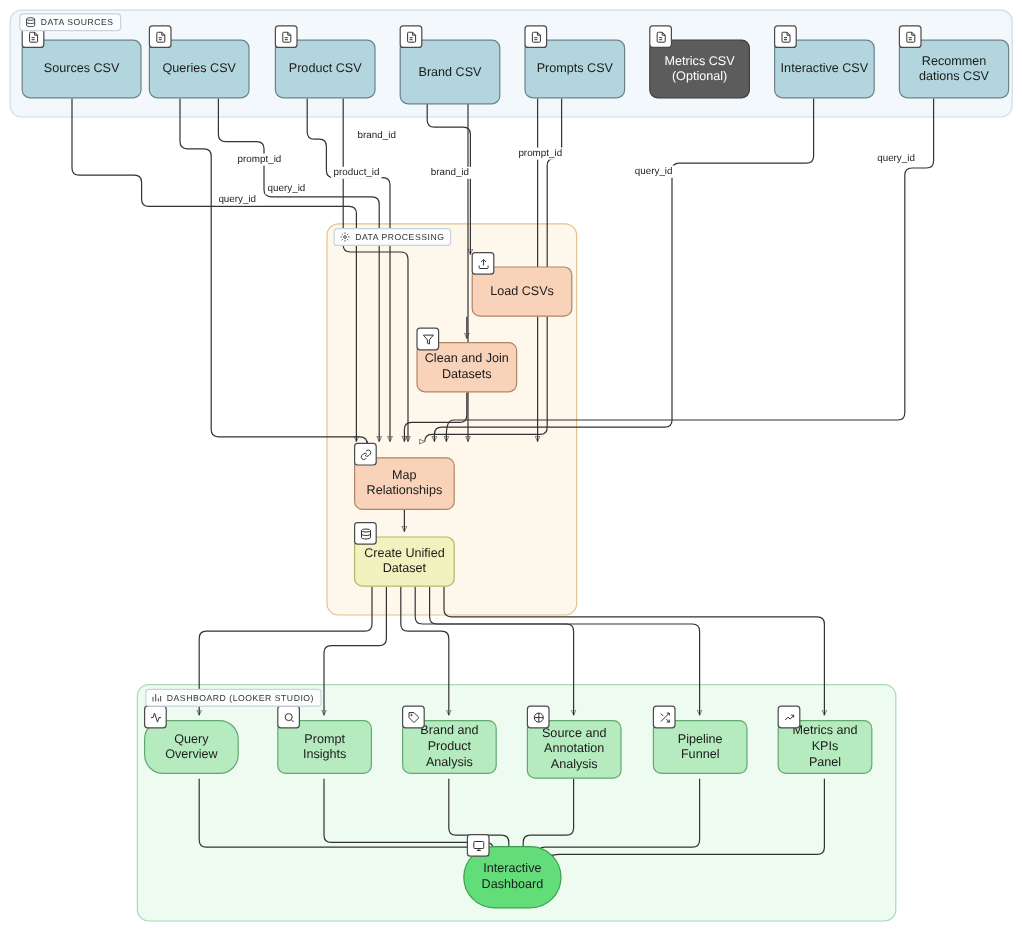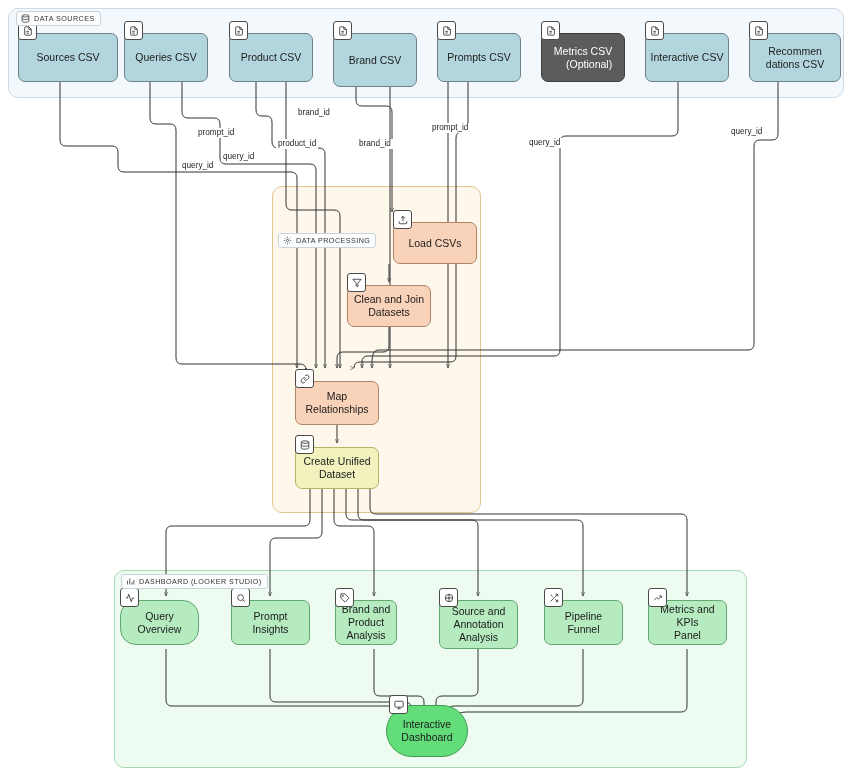--- a/index.html
+++ b/index.html
@@ -30,21 +30,21 @@
     background:#eefbf0;border:1px solid #a8d9b3;}
 
   
   .node{
     position:absolute;box-sizing:border-box;border-radius:7px;
     display:flex;align-items:center;justify-content:center;text-align:center;
     font-size:10.5px;line-height:13px;color:#1b1b1b;
     border:1px solid #5d6a72;z-index:5;padding:2px 4px;
   }
   .node.csv{background:#b3d6de;border-color:#6d8189;}
-  .node.optional{background:#5c5c5c;border-color:#3d3d3d;color:#ffffff;text-align:right;}
+  .node.optional{background:#5c5c5c;border-color:#3d3d3d;color:#ffffff;}
   .node.proc{background:#f8d2b9;border-color:#b08565;}
   .node.unified{background:#f2f2bf;border-color:#b5b569;}
   .node.dash{background:#b6ebc0;border-color:#63a872;}
   .node.hub{
     background:#63dd7a;border-color:#3f9c53;border-radius:34px;
   }
   .node-txt{pointer-events:none;}
 
   
   .badge{
@@ -124,21 +124,21 @@
     <span>
       <svg width="9" height="9" viewBox="0 0 24 24" fill="none" stroke="#333" stroke-width="2">
         <ellipse cx="12" cy="5" rx="9" ry="3"></ellipse>
           <path d="M3 5v14c0 1.7 4 3 9 3s9-1.3 9-3V5"></path>
           <path d="M3 12c0 1.7 4 3 9 3s9-1.3 9-3"></path>
       </svg>
     </span>
     <span>DATA SOURCES</span>
   </div>
 
-  <div class="cluster-label" style="left:278px;top:190px;margin-top:43px;">
+  <div class="cluster-label" style="left:278px;top:190px;">
     <span>
       <svg width="9" height="9" viewBox="0 0 24 24" fill="none" stroke="#333" stroke-width="2">
         <circle cx="12" cy="12" r="3"></circle>
           <path d="M12 2v3M12 19v3M2 12h3M19 12h3M4.9 4.9l2.1 2.1M17 17l2.1 2.1M19.1 4.9L17 7M7 17l-2.1 2.1"></path>
       </svg>
     </span>
     <span>DATA PROCESSING</span>
   </div>
 
   <div class="cluster-label" style="left:121px;top:574px;">
@@ -306,21 +306,21 @@
   <div class="node dash" style="left:231px;top:600px;width:79px;height:45px;">
     <span class="badge">
       <svg width="10" height="10" viewBox="0 0 24 24" fill="none" stroke="#333" stroke-width="2">
         <circle cx="11" cy="11" r="7"></circle>
           <path d="M21 21l-4.3-4.3"></path>
       </svg>
     </span>
     <span class="node-txt">Prompt Insights</span>
   </div>
 
-  <div class="node dash" style="left:335px;top:600px;width:62px;height:45px;white-space:pre-line;">
+  <div class="node dash" style="left:335px;top:600px;width:79px;height:45px;white-space:pre-line;">
     <span class="badge">
       <svg width="10" height="10" viewBox="0 0 24 24" fill="none" stroke="#333" stroke-width="2">
         <path d="M20.6 13.4L12 22 2 12V2h10l8.6 8.6a2 2 0 0 1 0 2.8z"></path>
           <circle cx="7" cy="7" r="1.3"></circle>
       </svg>
     </span>
     <span class="node-txt">Brand and
 Product Analysis</span>
   </div>
 

